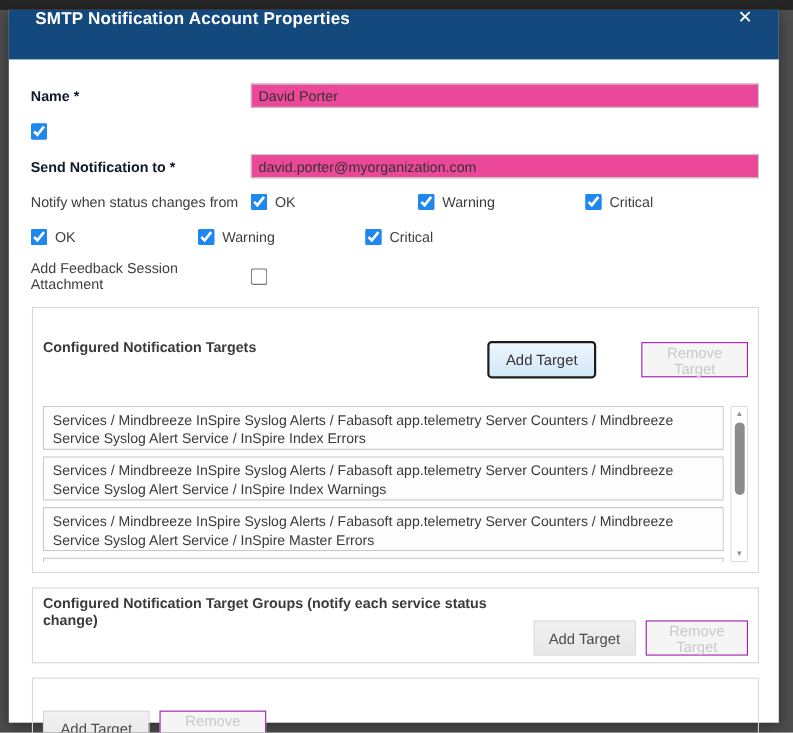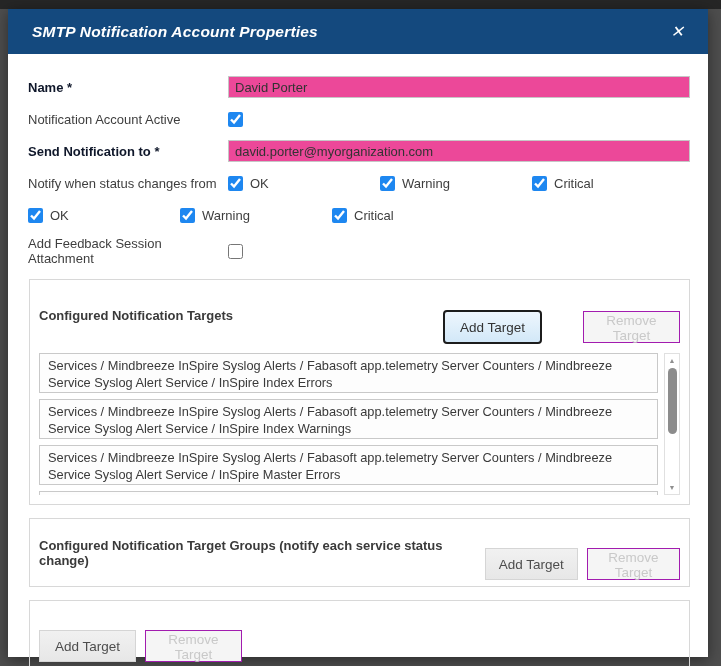--- a/index.html
+++ b/index.html
@@ -20,23 +20,22 @@
     position: absolute; left: 8px; top: 9px;
     width: 700px; height: 648px;
     background: #ffffff;
     display: flex; flex-direction: column;
     box-shadow: 0 3px 14px rgba(0,0,0,0.45);
   }
   .dlg-header {
     flex: 0 0 45px;
     background: #14497e;
     color: #ffffff;
-    display: flex; align-items: center;
+    display: flex; 
     padding: 0 24px;
-    font-style: italic;
   }
   .dlg-title { font-size: 15.5px; font-weight: 600; letter-spacing: .2px; }
   .close-btn {
     margin-left: auto;
     font-size: 16px; font-weight: 400;
     color: #ffffff; cursor: pointer;
     line-height: 1;
   }
   .dlg-body { flex: 1 1 auto; padding: 22px 18px 0 20px; }
 
@@ -74,40 +73,40 @@
   .btn-gray {
     background: linear-gradient(#f1f1f1, #e7e7e7);
     border: 1px solid #d5d5d5;
     color: #4d4d4d; margin-right: 9px;
   }
   .btn-disabled {
     background: #f5f5f5;
     border: 1px solid #a21caf;
     color: #c9c9c9; cursor: default;
   }
-  .list-wrap { display: flex; margin-top: 9px; }
+  .list-wrap { display: flex; margin-top: 25px; }
   .list-items { flex: 1 1 auto; height: 142px; overflow: hidden; }
   .list-item {
     border: 1px solid #c9c9c9; background: #fdfdfd;
     padding: 3px 8px; margin-bottom: 6px;
     font-size: 12.8px; line-height: 17px; color: #3a3a3a;
     height: 40px; overflow: hidden;
   }
   .list-item.partial { height: 8px; border-bottom: none; }
   .scrollbar {
     flex: 0 0 16px; margin-left: 6px; height: 142px;
     border: 1px solid #e0e0e0; background: #ffffff;
     display: flex; flex-direction: column; align-items: center;
     padding: 2px 0;
   }
   .scroll-arrow { color: #8f8f8f; font-size: 7px; line-height: 9px; cursor: pointer; }
   .scroll-thumb { width: 9px; height: 66px; background: #8c8c8c; border-radius: 5px; margin-top: 3px; cursor: pointer; }
   .scroll-arrow.down { margin-top: auto; }
 
-  .section.compact { display: flex; align-items: center; padding: 6px 9px; min-height: 46px; }
+  .section.compact { display: flex; align-items: flex-start; padding: 6px 9px; min-height: 46px; }
 
   .dlg-footer {
     flex: 0 0 60px; margin-top: auto;
     background: #efefef; border-top: 1px solid #dcdcdc;
     display: flex; align-items: center; justify-content: flex-end;
     gap: 15px; padding-right: 14px;
   }
   .footer-btn {
     width: 100px; height: 32px;
     background: #696969; border: none;
@@ -129,21 +128,20 @@
   </div>
 
   <div class="dlg-body">
 
     <div class="form-row">
       <span class="form-label req">Name *</span>
       <input type="text" class="text-input" value="David Porter" style="">
     </div>
 
     <div class="form-row">
-      <span class="form-label">Notification Account Active</span>
       <input type="checkbox" checked="" style="">
     </div>
 
     <div class="form-row">
       <span class="form-label req">Send Notification to *</span>
       <input type="text" class="text-input" value="david.porter@myorganization.com" style="">
     </div>
 
     <div class="form-row">
       <span class="form-label">Notify when status changes from</span>

